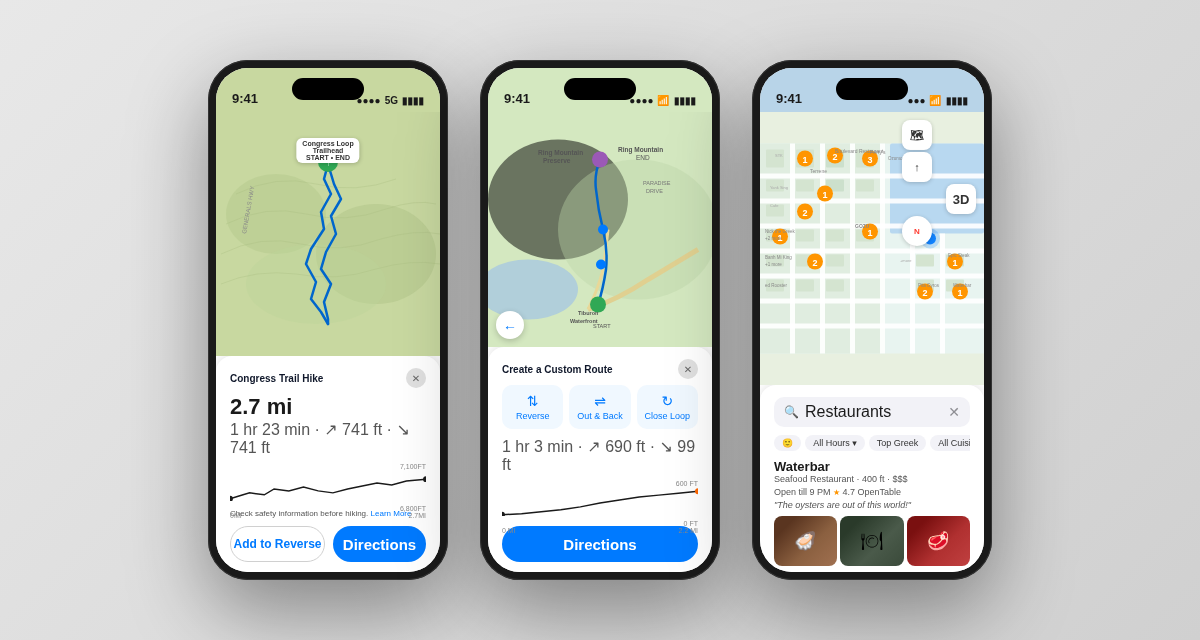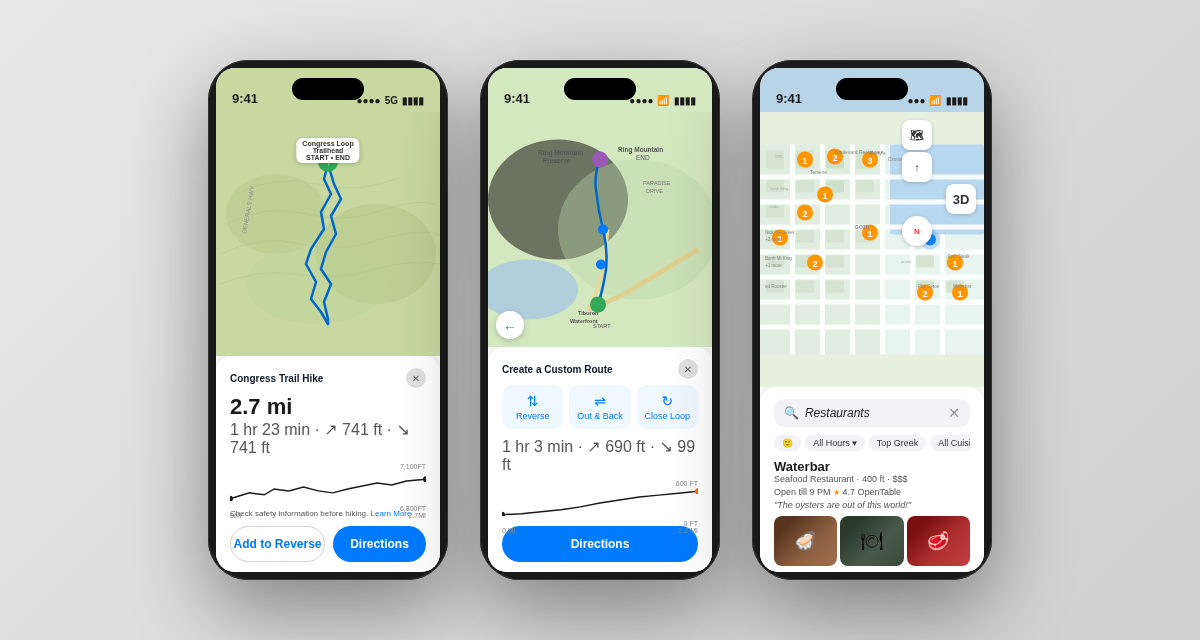--- a/index.html
+++ b/index.html
@@ -25,21 +25,21 @@
       padding: 8px;
       box-shadow: 0 30px 80px rgba(0,0,0,0.4), inset 0 0 0 1px #333;
       position: relative;
       flex-shrink: 0;
     }
 
     .iphone-screen {
       width: 100%;
       height: 100%;
       background: #fff;
-      border-radius: 19px;
+      border-radius: 32px;
       overflow: hidden;
       position: relative;
       display: flex;
       flex-direction: column;
     }
 
     
     .dynamic-island {
       position: absolute;
       top: 10px;
@@ -169,21 +169,21 @@
       justify-content: center;
       cursor: pointer;
     }
 
     .btn-blue {
       flex: 1;
       height: 36px;
       border: none;
       border-radius: 20px;
       background: #007AFF;
-      font-size: 12px;
+      font-size: 15px;
       font-weight: 600;
       color: #fff;
       display: flex;
       align-items: center;
       justify-content: center;
       cursor: pointer;
     }
 
     
     .route-options {
@@ -246,24 +246,23 @@
       margin-bottom: 8px;
       gap: 6px;
     }
 
     .search-icon {
       color: #8e8e93;
       font-size: 12px;
     }
 
     .search-text {
-      font-size: 12px;
+      font-size: 16px;
       color: #1a1a1a;
       flex: 1;
-      font-style: italic;
     }
 
     .search-clear {
       color: #8e8e93;
       font-size: 14px;
     }
 
     
     .filter-row {
       display: flex;

